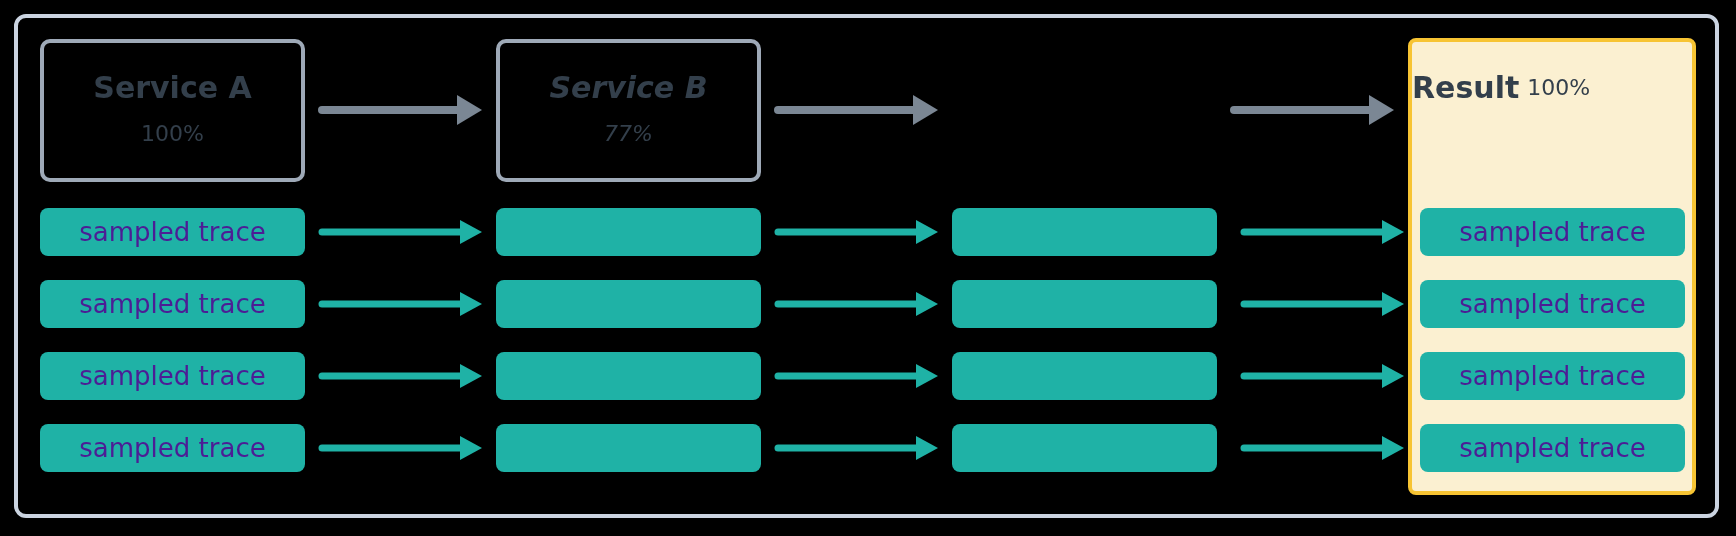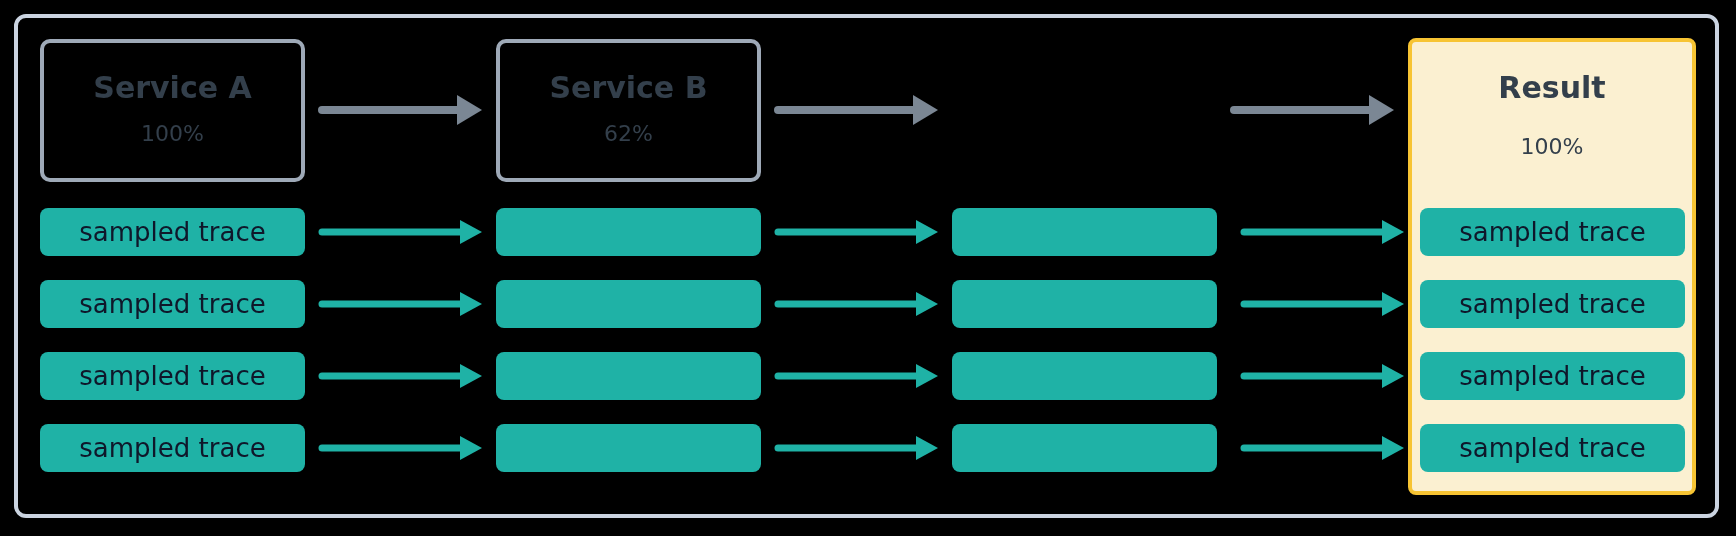--- a/index.html
+++ b/index.html
@@ -33,21 +33,21 @@
     border-radius: 10px;
     background: transparent;
     display: flex;
     flex-direction: column;
     align-items: center;
     justify-content: center;
     gap: 2px;
     color: #333F4B;
   }
   .service-box.col-a { left: 40px; }
-  .service-box.col-b { left: 496px; }
+  .service-box.col-b { left: 496px; font-style: italic; }
   .service-box.col-c { left: 952px; }
   .box-title {
     font-size: 30px;
     font-weight: bold;
     line-height: 44px;
     white-space: nowrap;
   }
   .box-rate {
     font-size: 22px;
     font-weight: normal;
@@ -60,33 +60,33 @@
     width: 288px; height: 457px;
     box-sizing: border-box;
     background: #FBF0D1;
     border: 4px solid #F7C433;
     border-radius: 8px;
     color: #333F4B;
   }
   .result-heading {
     padding-top: 24px;
     display: flex;
-    flex-direction: column;
+    flex-direction: row;
     align-items: center;
-    gap: 15px;
+    gap: 8px;
   }
   .trace-bar {
     position: absolute;
     width: 265px; height: 48px;
     background: #1FB2A6;
     border-radius: 8px;
     display: flex;
     align-items: center;
     justify-content: center;
-    color: #0f172a;
+    color: #4c1d95;
     font-size: 26px;
     white-space: nowrap;
   }
   .row-1 { top: 208px; }
   .row-2 { top: 280px; }
   .row-3 { top: 352px; }
   .row-4 { top: 424px; }
   .bars-a { left: 40px; }
   .bars-b { left: 496px; }
   .bars-c { left: 952px; }
@@ -114,21 +114,21 @@
 <div class="canvas">
 
   <div class="frame"></div>
 
   <div class="service-box col-a">
     <div class="box-title">Service A</div>
     <div class="box-rate">100%</div>
   </div>
   <div class="service-box col-b">
     <div class="box-title">Service B</div>
-    <div class="box-rate">62%</div>
+    <div class="box-rate">77%</div>
   </div>
 
   <div class="result-panel">
     <div class="result-heading">
       <div class="box-title">Result</div>
       <div class="box-rate">100%</div>
     </div>
   </div>
 
   <svg class="arrow arrow-gray arrow-row-0 gap-1" viewBox="0 0 164 30">

